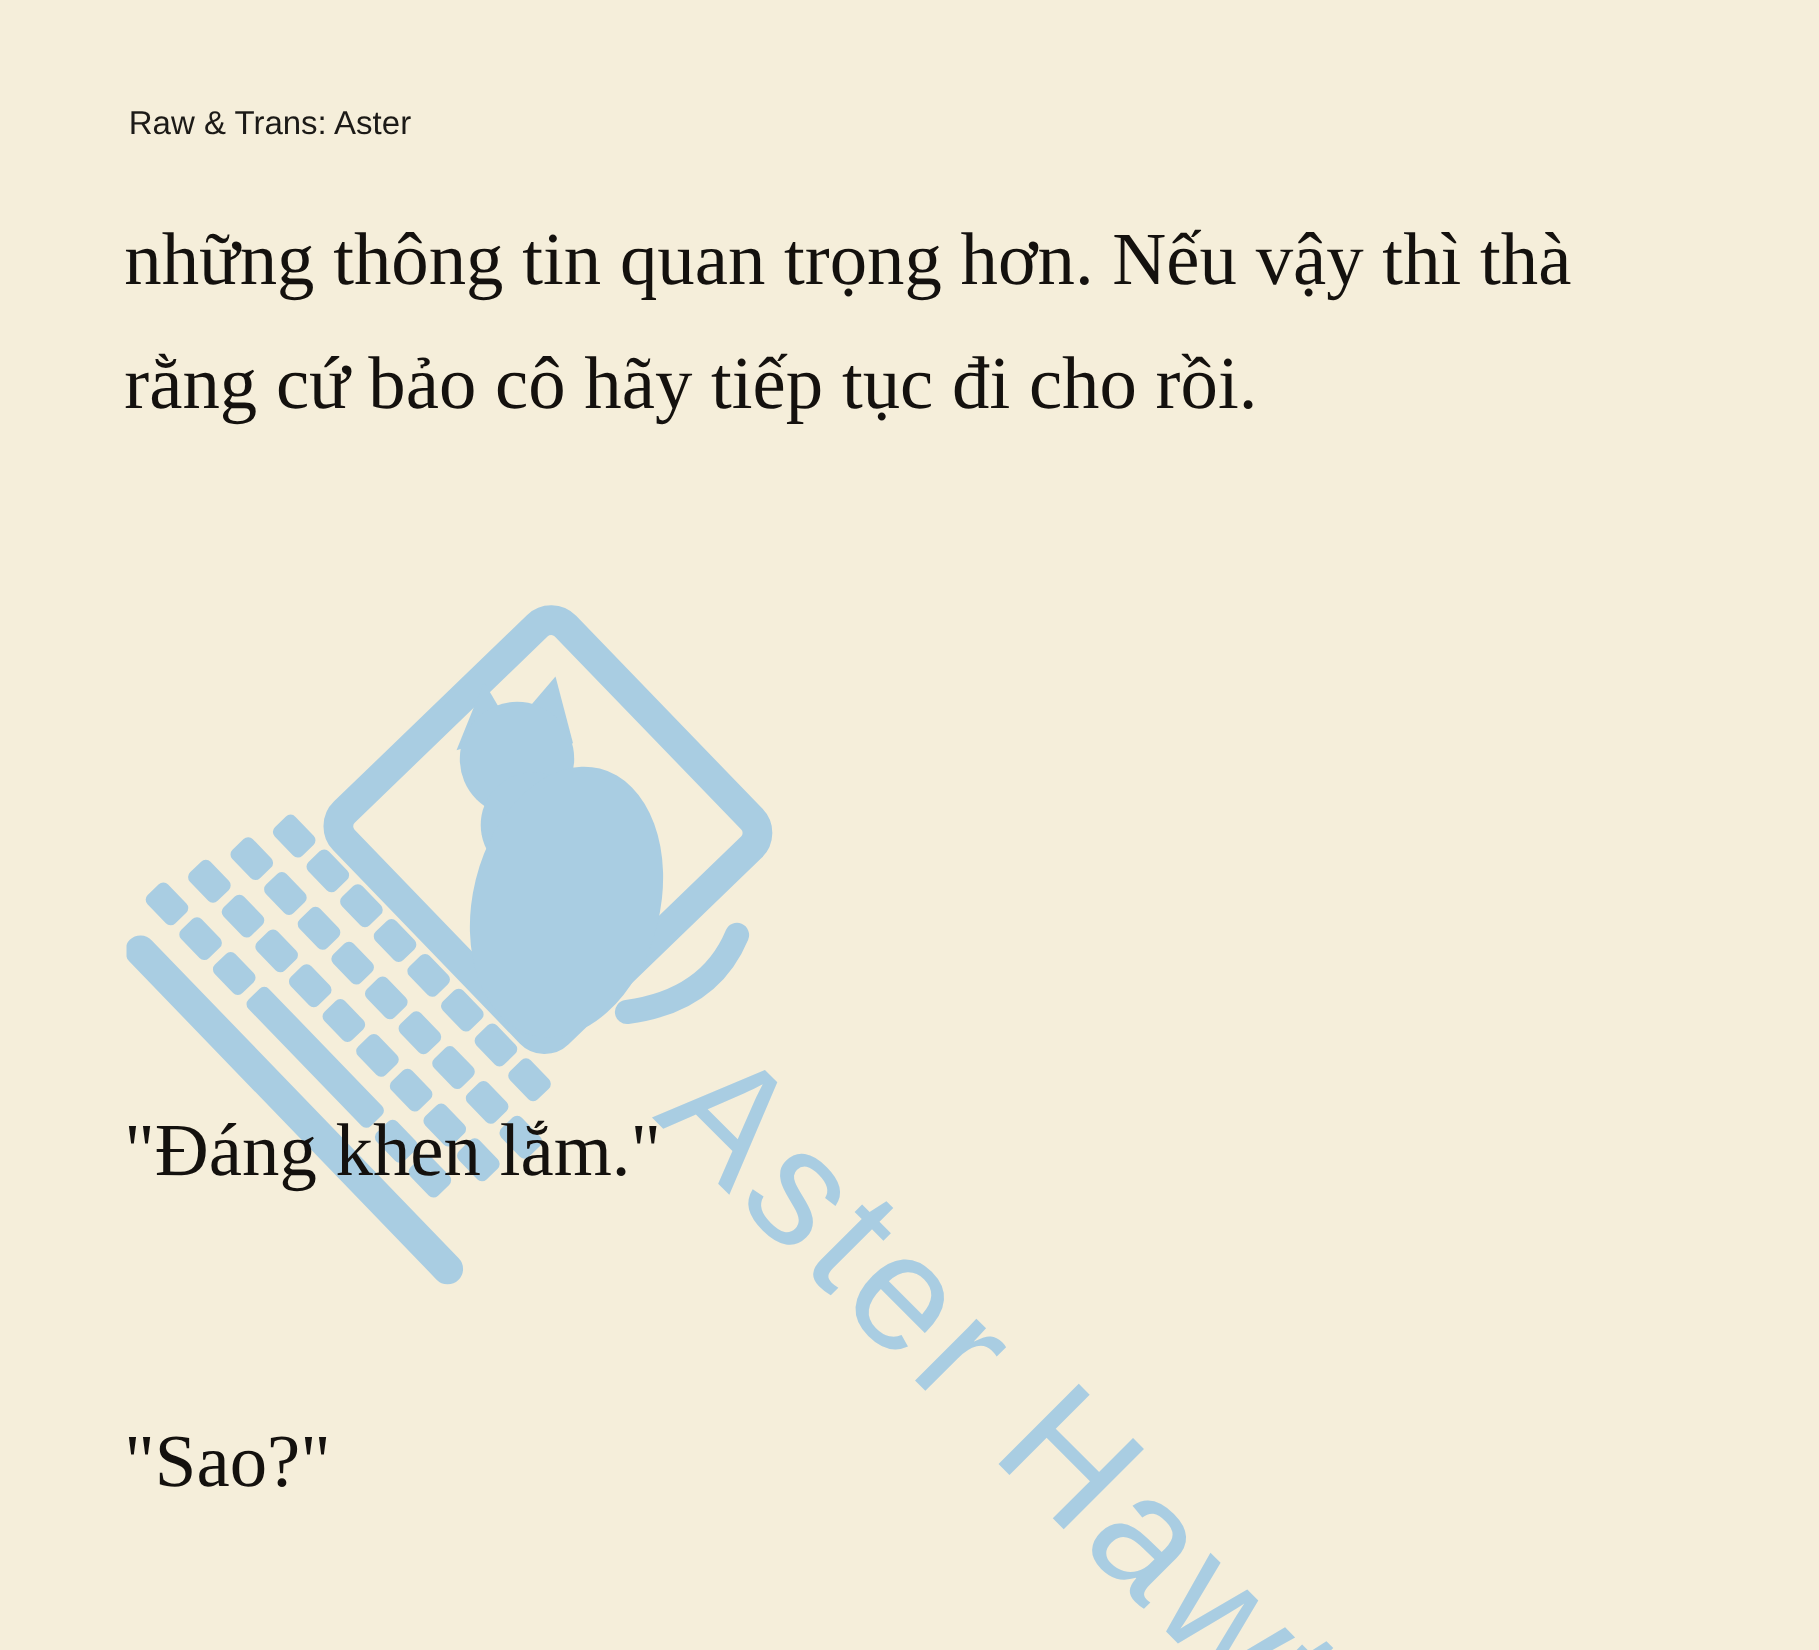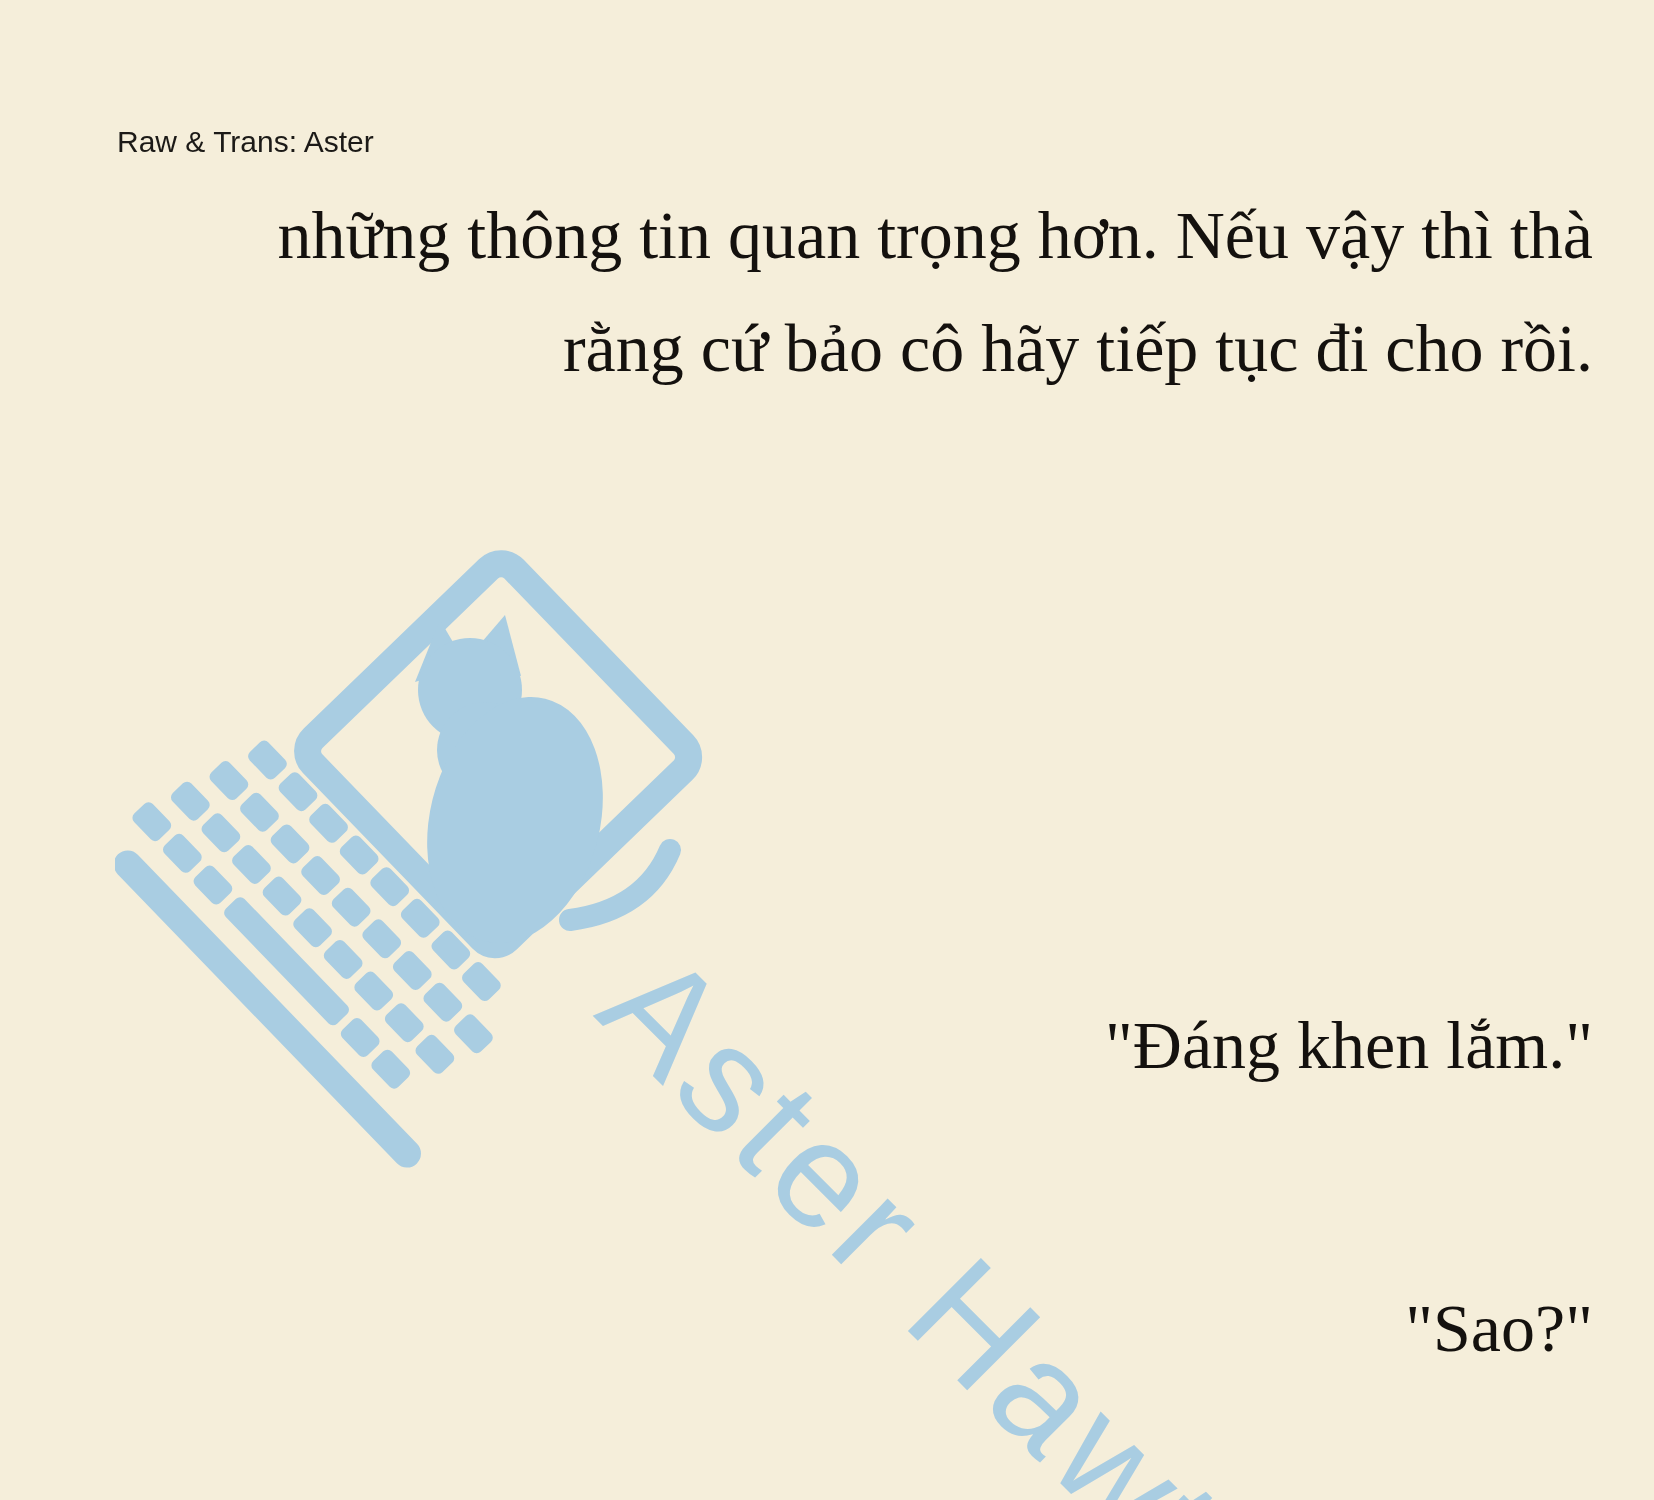--- a/index.html
+++ b/index.html
@@ -47,32 +47,30 @@
     z-index: 2;
   }
   .credit {
     position: absolute;
     left: 117px;
     top: 95px;
     font-family: "Liberation Sans", sans-serif;
     font-size: 30px;
     line-height: 36px;
     color: #1c1a17;
-    margin-top: 29px;
   }
   .para {
     position: absolute;
     left: 113px;
     width: 1480px;
     font-family: "Liberation Serif", serif;
     font-size: 68px;
     line-height: 113px;
     color: #14110e;
     white-space: pre-line;
-    text-align: right;
   }
   #para-1 { top: 179px; }
   #para-2 { top: 575px; }
   #para-3 { top: 989px; }
   #para-4 { top: 1272px; }
 </style>
 </head>
 <body>
 
 <div class="page">

